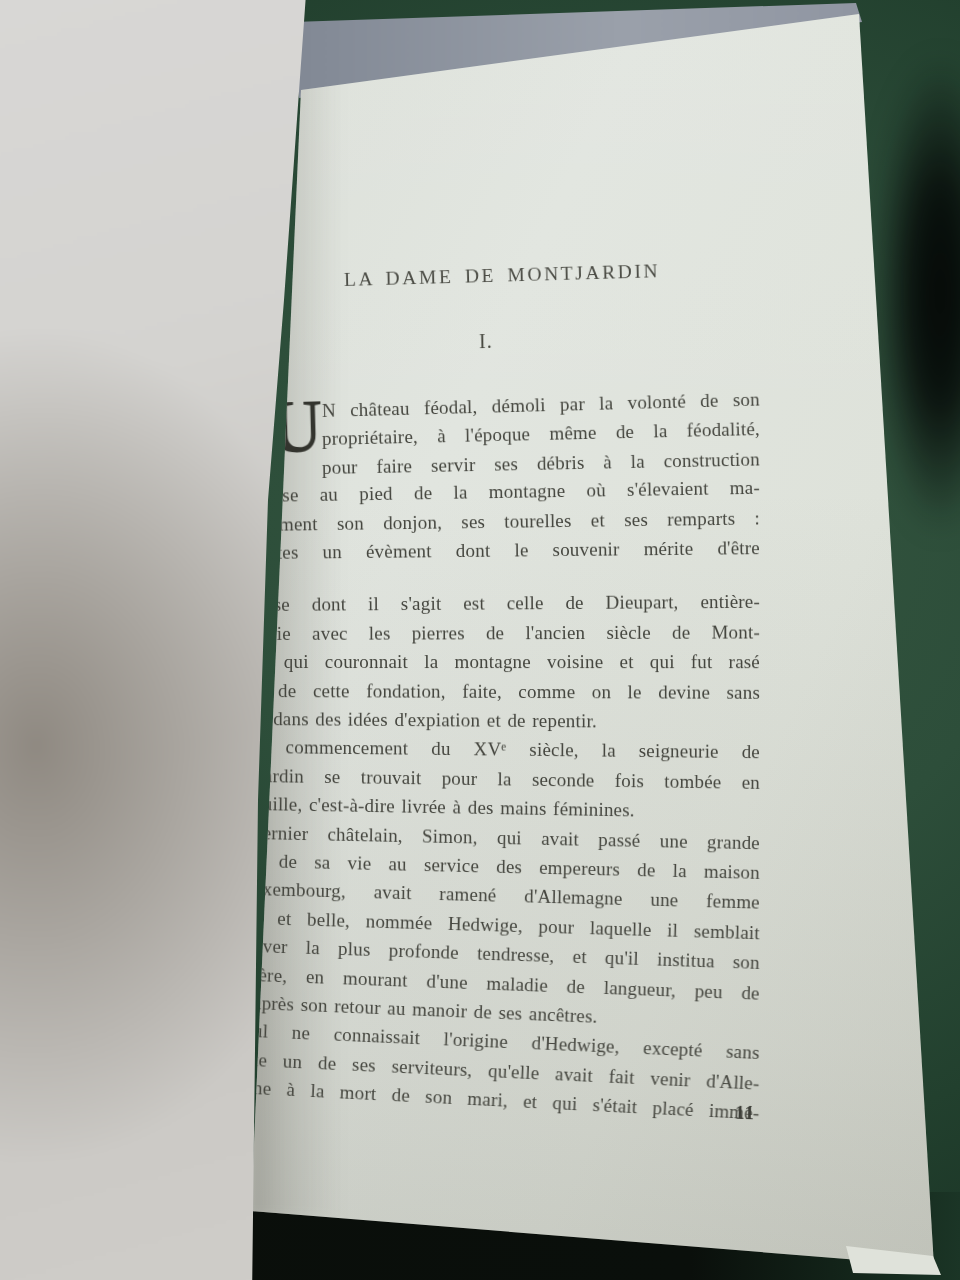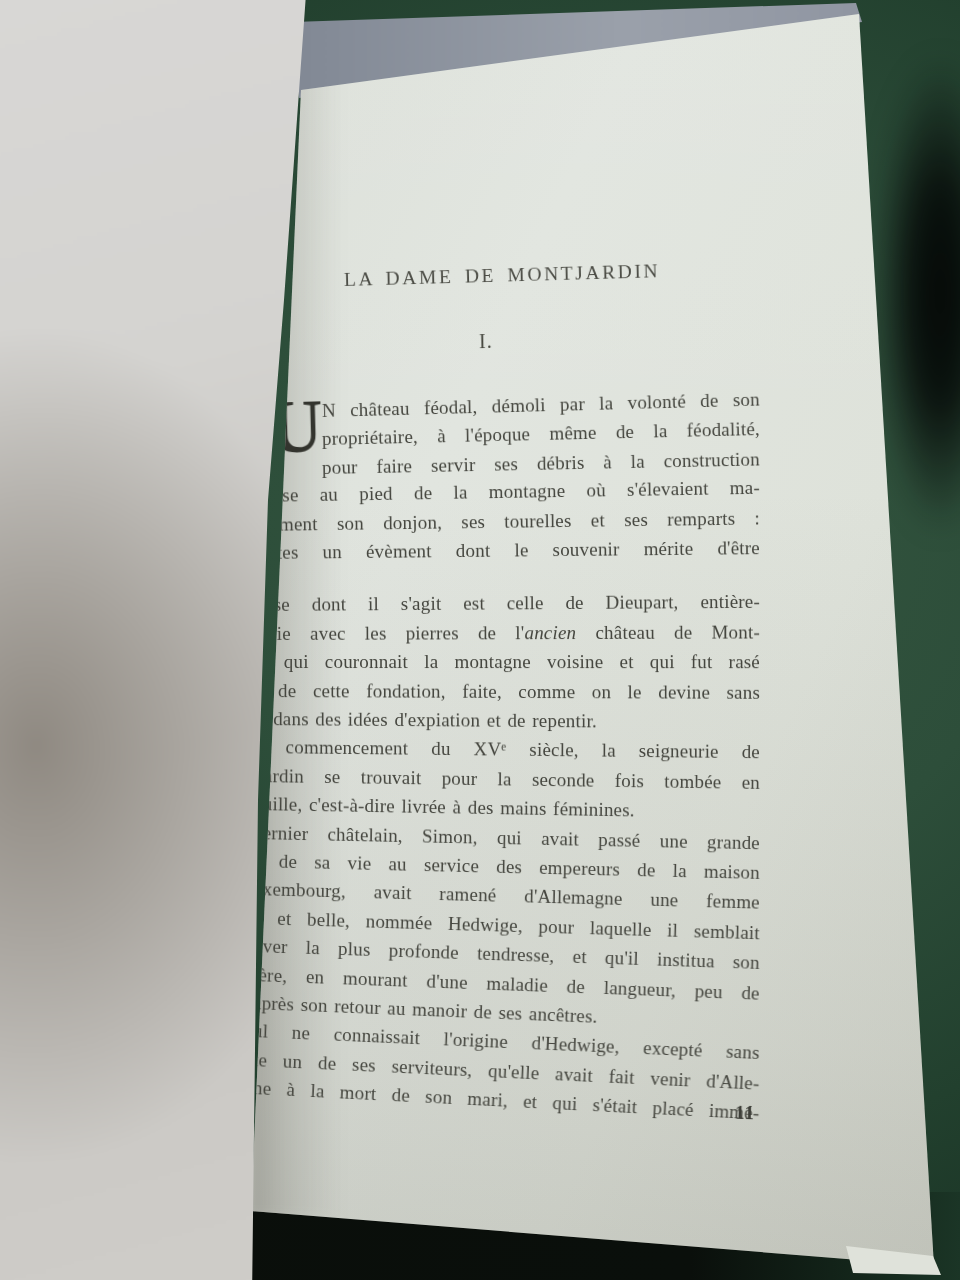--- a/index.html
+++ b/index.html
@@ -102,21 +102,21 @@
     <div class="ink drop-cap">U</div>
 
     <div>
         <div class="tl just drop" style="top: 399px; transform: rotate(-1.5deg); filter: blur(0.2px);">N château féodal, démoli par la volonté de son</div>
         <div class="tl just drop" style="top: 427.4px; transform: rotate(-1.31deg); filter: blur(0.2px);">propriétaire, à l'époque même de la  féodalité,</div>
         <div class="tl just drop" style="top: 455.8px; transform: rotate(-1.12deg); filter: blur(0.2px);">pour faire servir ses débris à la  construction</div>
         <div class="tl just" style="top: 484.2px; transform: rotate(-0.93deg); filter: blur(0.2px);">église au pied de la montagne où  s'élevaient  ma-</div>
         <div class="tl just" style="top: 512.6px; transform: rotate(-0.74deg); filter: blur(0.2px);">usement son donjon, ses tourelles et ses  remparts :</div>
         <div class="tl just" style="top: 541px; transform: rotate(-0.55deg); filter: blur(0.2px);">certes un évèment dont le  souvenir  mérite  d'être</div>
         <div class="tl just" style="top: 593.4px; transform: rotate(-0.36deg); filter: blur(0.2px);">glise dont il s'agit  est  celle  de  Dieupart,  entière-</div>
-        <div class="tl just" style="top: 621.8px; transform: rotate(-0.17deg); filter: blur(0.2px);"><span>bâtie avec les pierres de l'</span><span style="font-style: italic;">ancien</span><span> château de  Mont-</span></div>
+        <div class="tl just" style="top: 621.8px; transform: rotate(-0.17deg); filter: blur(0.2px);"><span>bâtie avec les pierres de l'</span><span style="">ancien</span><span> siècle de  Mont-</span></div>
         <div class="tl just" style="top: 650.2px; transform: rotate(0.02deg); filter: blur(0.2px);">n, qui couronnait la montagne voisine et qui fut rasé</div>
         <div class="tl just" style="top: 678.6px; transform: rotate(0.21deg); filter: blur(0.2px);">e de cette fondation, faite, comme on le devine sans</div>
         <div class="tl" style="top: 707px; transform: rotate(0.4deg); filter: blur(0.2px);">e, dans des idées d'expiation et de repentir.</div>
         <div class="tl just" style="top: 735.4px; transform: rotate(0.59deg); filter: blur(0.2px);">u commencement du XVᵉ siècle,  la  seigneurie  de</div>
         <div class="tl just" style="top: 763.8px; transform: rotate(0.78deg); filter: blur(0.2px);">tjardin se trouvait pour la seconde  fois  tombée  en</div>
         <div class="tl" style="top: 792.2px; transform: rotate(0.97deg); filter: blur(0.2px);">ouille, c'est-à-dire livrée à des mains féminines.</div>
         <div class="tl just" style="top: 820.6px; transform: rotate(1.16deg); filter: blur(0.2px);">dernier châtelain, Simon, qui avait passé une grande</div>
         <div class="tl just" style="top: 849px; transform: rotate(1.35deg); filter: blur(0.2px);">e de sa vie au service des  empereurs  de  la  maison</div>
         <div class="tl just" style="top: 877.4px; transform: rotate(1.54deg); filter: blur(0.45px);">uxembourg, avait ramené  d'Allemagne  une  femme</div>
         <div class="tl just" style="top: 905.8px; transform: rotate(1.73deg); filter: blur(0.45px);">e et belle, nommée Hedwige, pour laquelle il semblait</div>

